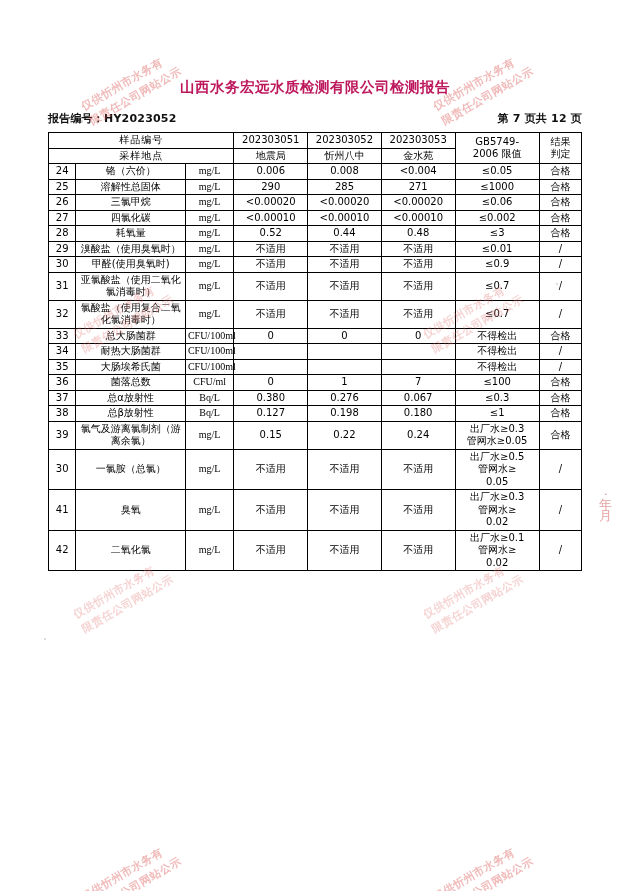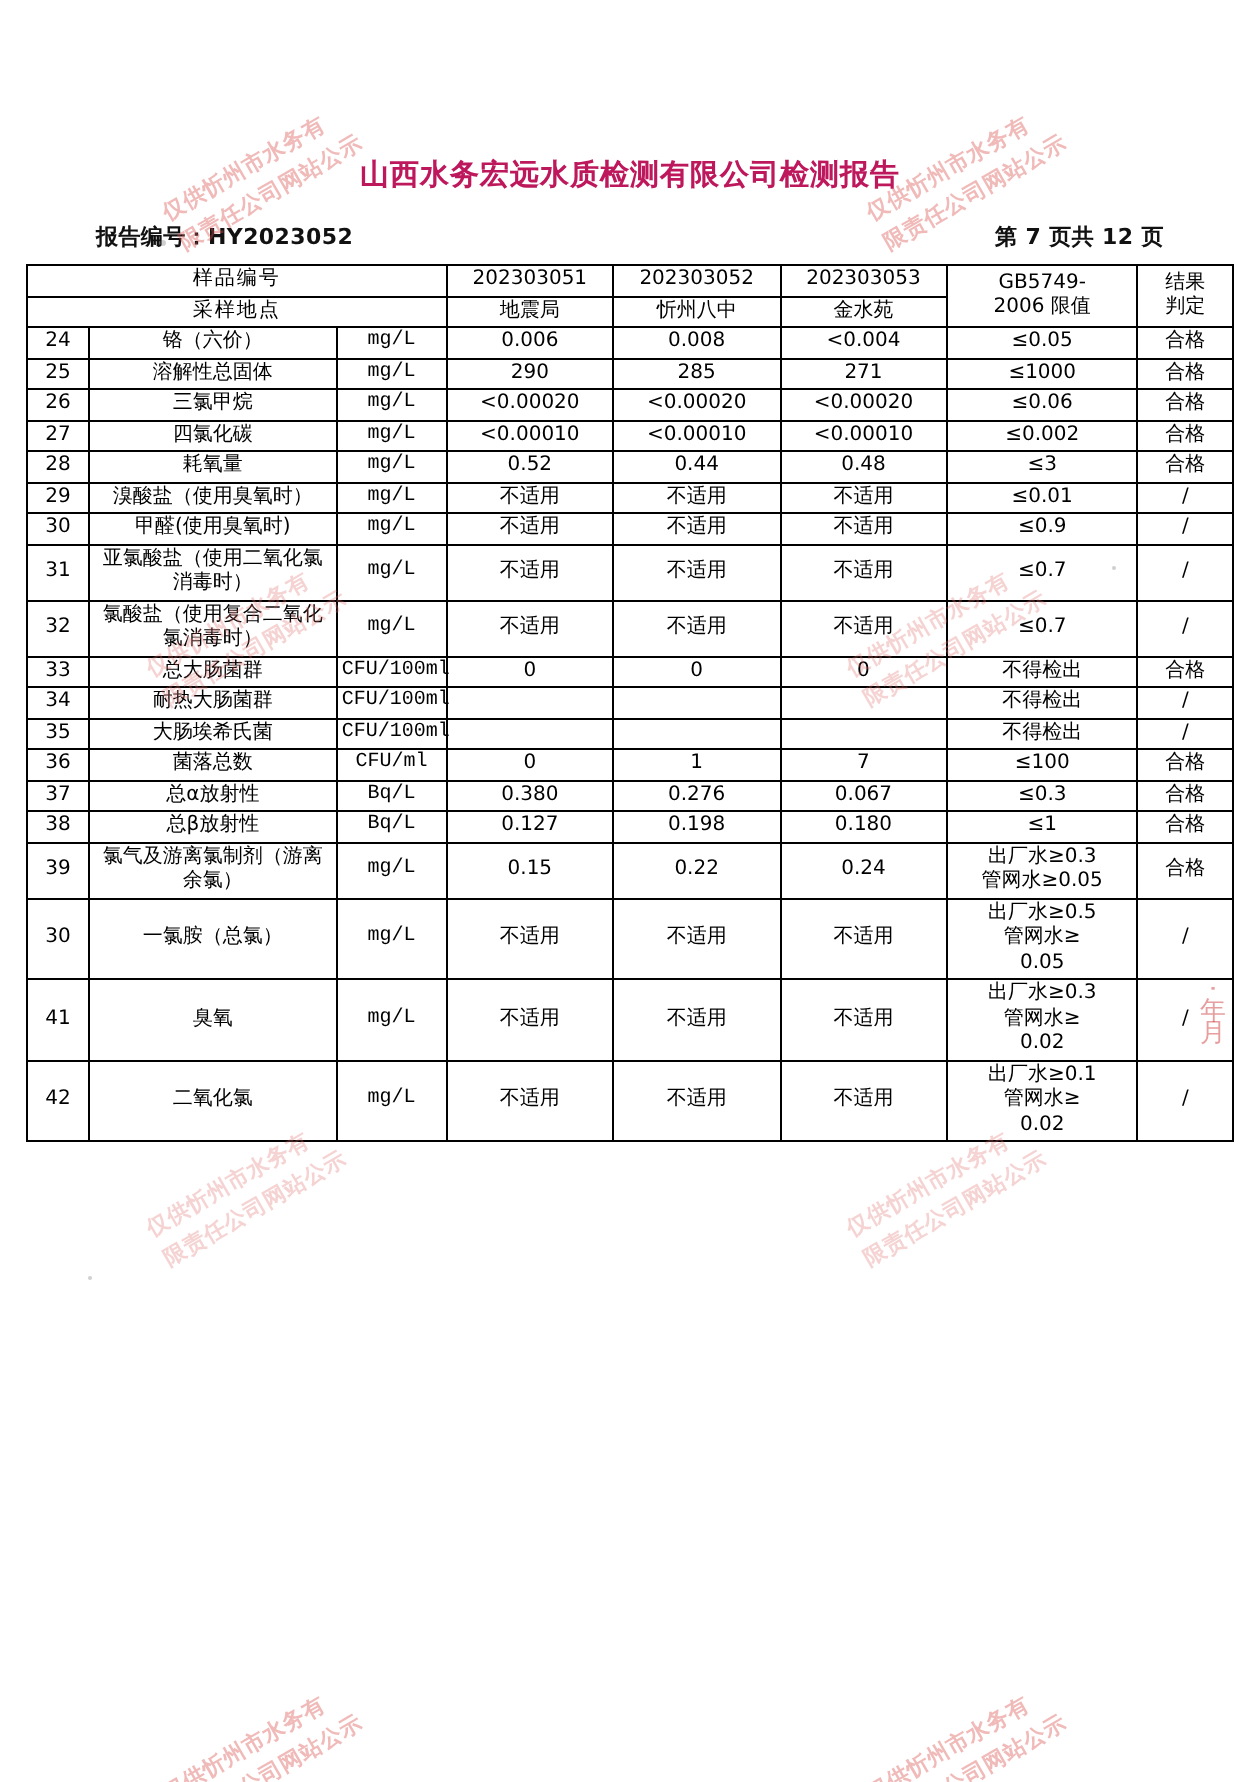--- a/index.html
+++ b/index.html
@@ -36,21 +36,21 @@
     font-size: 11px;
     font-weight: bold;
     color: #111;
   }
   .meta-left { letter-spacing: 0.2px; }
   .meta-right { letter-spacing: 0.2px; }
 
   table.report {
     border-collapse: collapse;
     margin: 0 auto;
-    width: 604px;
+    width: 534px;
     table-layout: fixed;
     background: transparent;
   }
   table.report td, table.report th {
     border: 1px solid #000;
     font-size: 10px;
     color: #000;
     text-align: center;
     vertical-align: middle;
     padding: 1px 2px;
@@ -82,21 +82,21 @@
   }
   td.name {
     text-align: left;
     padding-left: 6px;
     font-size: 10.5px;
     line-height: 1.3;
     margin-top: 43px;
   }
   td.unit {
     font-size: 9px;
-    font-family: Liberation Mono, monospace;
+    font-family: Liberation Serif, serif;
     margin-top: 41px;
   }
   td.val {
     font-size: 10px;
   }
   td.limit {
     font-size: 9.5px;
     line-height: 1.25;
   }
   td.verdict {

